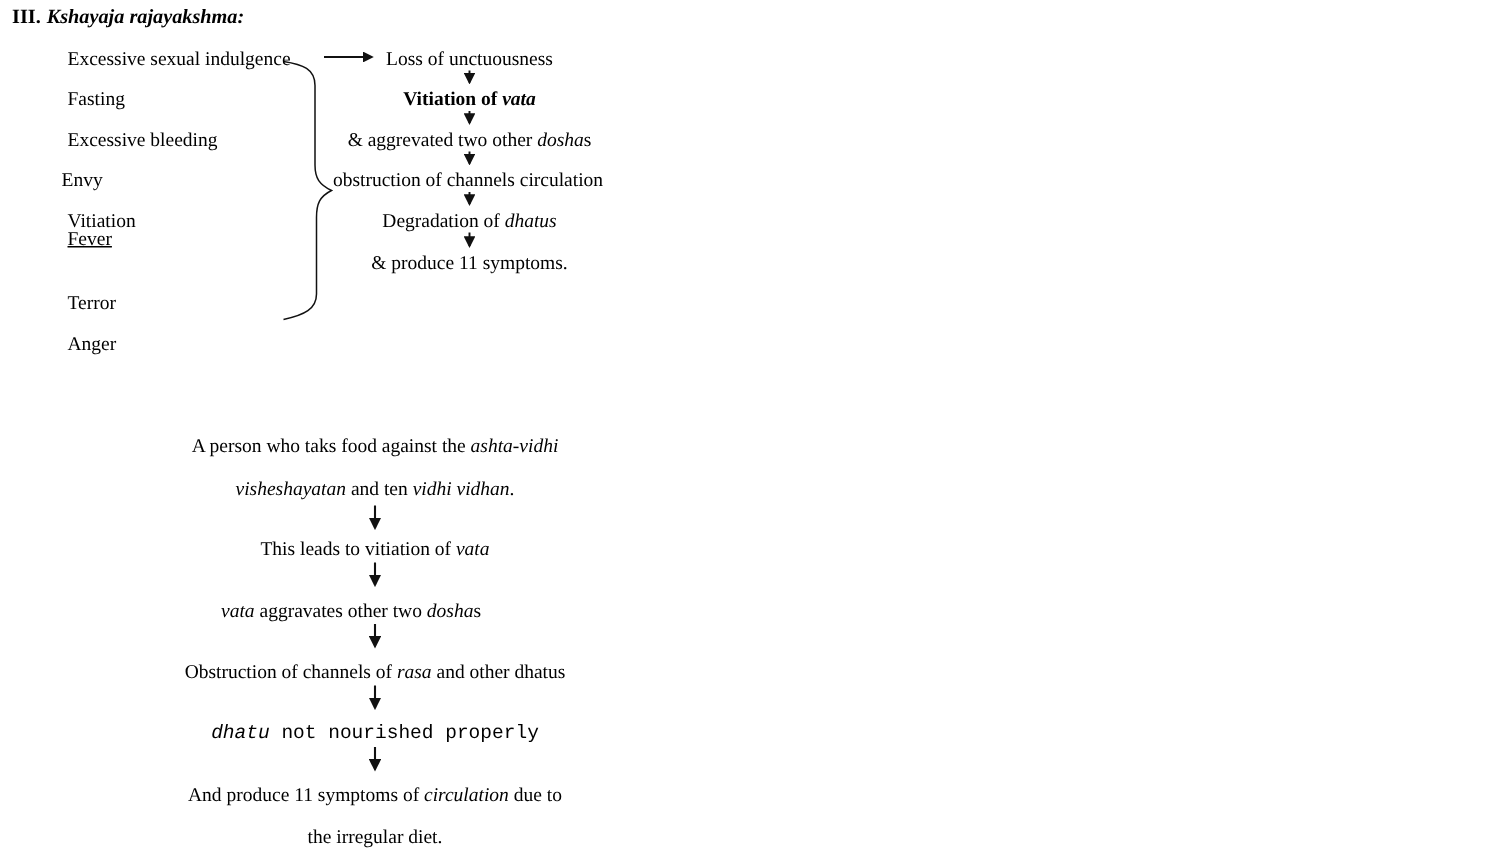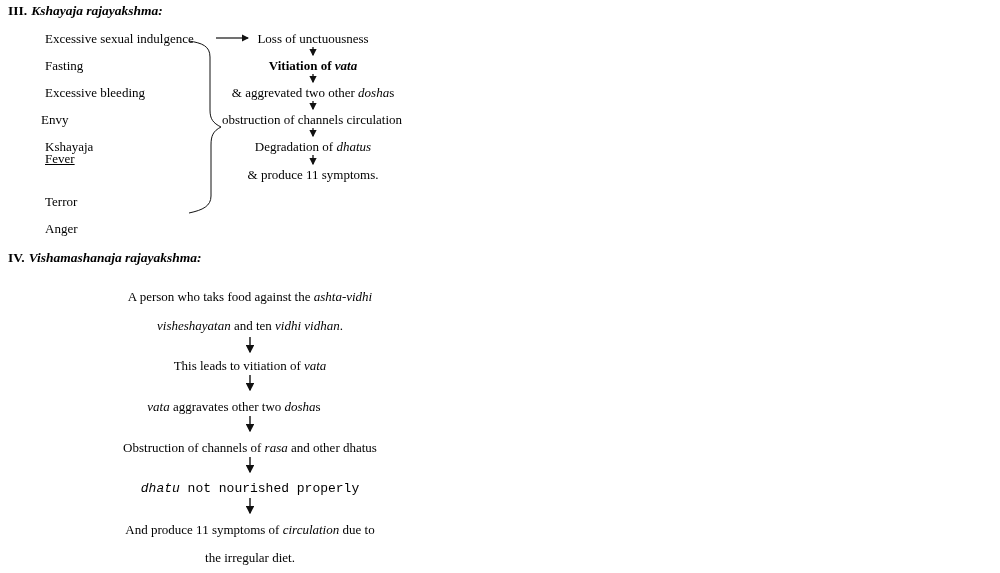--- a/index.html
+++ b/index.html
@@ -62,38 +62,35 @@
 
   <div class="h" style="top:2px">
     <span class="num">III.</span><span class="it">Kshayaja rajayakshma:</span>
   </div>
 
   <div id="s3-causes">
       <div class="row" style="top: 30px; left: 45px;"><span>Excessive sexual indulgence</span></div>
       <div class="row" style="top: 57px; left: 45px;"><span>Fasting</span></div>
       <div class="row" style="top: 84px; left: 45px;"><span>Excessive bleeding</span></div>
       <div class="row" style="top: 111px; left: 41px;"><span>Envy</span></div>
-      <div class="row" style="top: 138px; left: 45px;"><span>Kshayaja</span></div>
+      <div class="row" style="top: 138px; left: 45px;"><span>Vitiation</span></div>
       <div class="row" style="top: 150px; left: 45px; text-decoration: underline;"><span>Fever</span></div>
       <div class="row" style="top: 193px; left: 45px;"><span>Terror</span></div>
       <div class="row" style="top: 220px; left: 45px;"><span>Anger</span></div>
     </div>
 
   <div id="s3-flow">
       <div class="row ctr" style="top: 30px; left: 313px; text-align: right;"><span>Loss of unctuousness</span></div>
       <div class="row ctr" style="top: 57px; left: 313px; font-weight: bold;"><span>Vitiation of </span><span class="it">vata</span></div>
       <div class="row ctr" style="top: 84px; left: 313px;"><span>&amp; aggrevated two other </span><span class="it">dosha</span><span>s</span></div>
       <div class="row ctr" style="top: 111px; left: 312px;"><span>obstruction of channels circulation</span></div>
       <div class="row ctr" style="top: 138px; left: 313px;"><span>Degradation of </span><span class="it">dhatus</span></div>
       <div class="row ctr" style="top: 166px; left: 313px;"><span>&amp; produce 11 symptoms.</span></div>
     </div>
 
-  <div class="h" style="top:249px">
-    <span class="num">IV.</span><span class="it">Vishamashanaja rajayakshma:</span>
-  </div>
 
   <div id="s4-flow">
       <div class="row ctr" style="top: 288px; left: 250px;"><span>A person who taks food against the </span><span class="it">ashta-vidhi</span></div>
       <div class="row ctr" style="top: 317px; left: 250px;"><span class="it">visheshayatan</span><span> and ten </span><span class="it">vidhi vidhan</span><span>.</span></div>
       <div class="row ctr" style="top: 357px; left: 250px;"><span>This leads to vitiation of </span><span class="it">vata</span></div>
       <div class="row ctr" style="top: 398px; left: 234px;"><span class="it">vata</span><span> aggravates other two </span><span class="it">dosha</span><span>s</span></div>
       <div class="row ctr" style="top: 439px; left: 250px;"><span>Obstruction of channels of </span><span class="it">rasa</span><span> and other dhatus</span></div>
       <div class="row ctr" style="top: 480px; left: 250px; font-family: Liberation Mono, monospace;"><span class="it">dhatu</span><span> not nourished properly</span></div>
       <div class="row ctr" style="top: 521px; left: 250px;"><span>And produce 11 symptoms of </span><span class="it">circulation</span><span> due to</span></div>
       <div class="row ctr" style="top: 549px; left: 250px;"><span>the irregular diet.</span></div>

